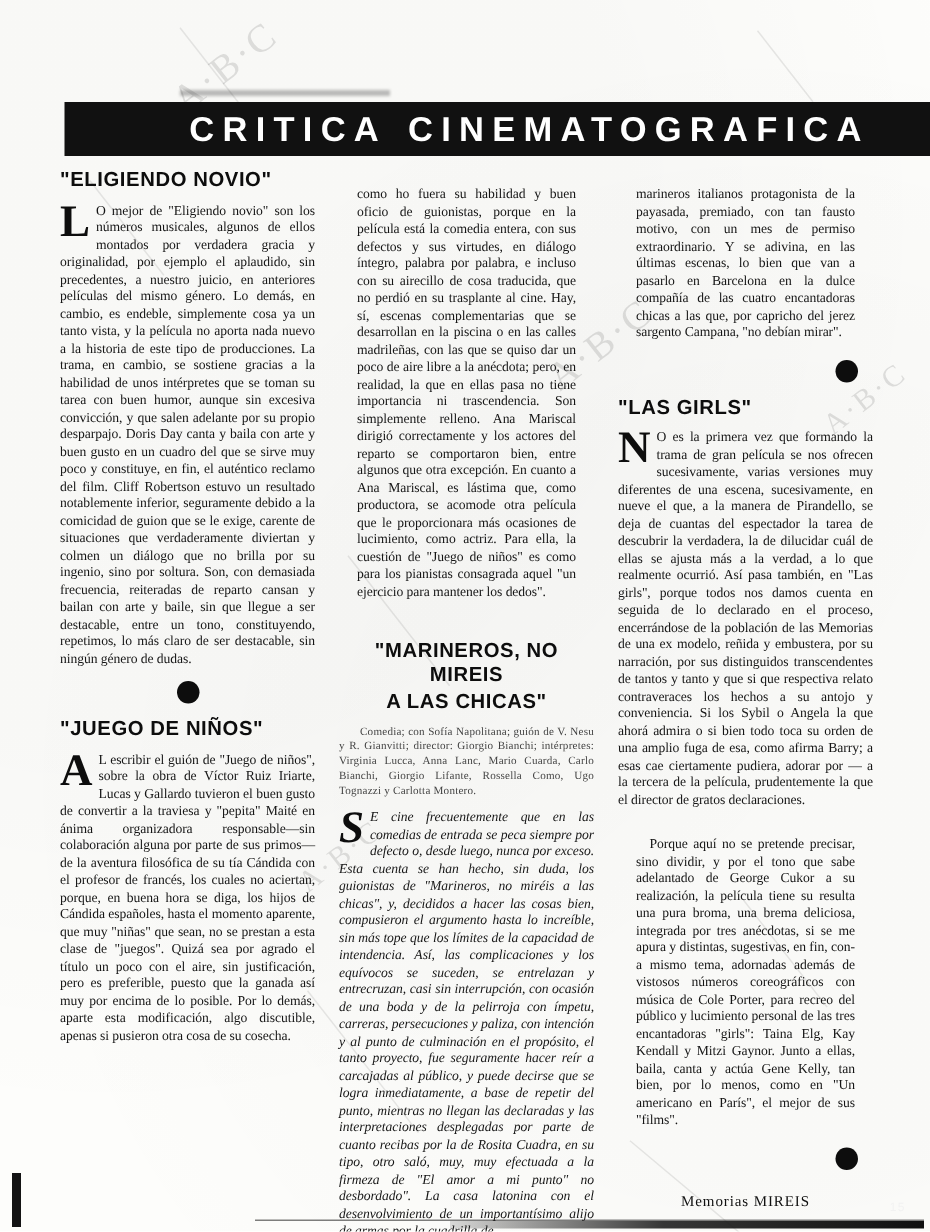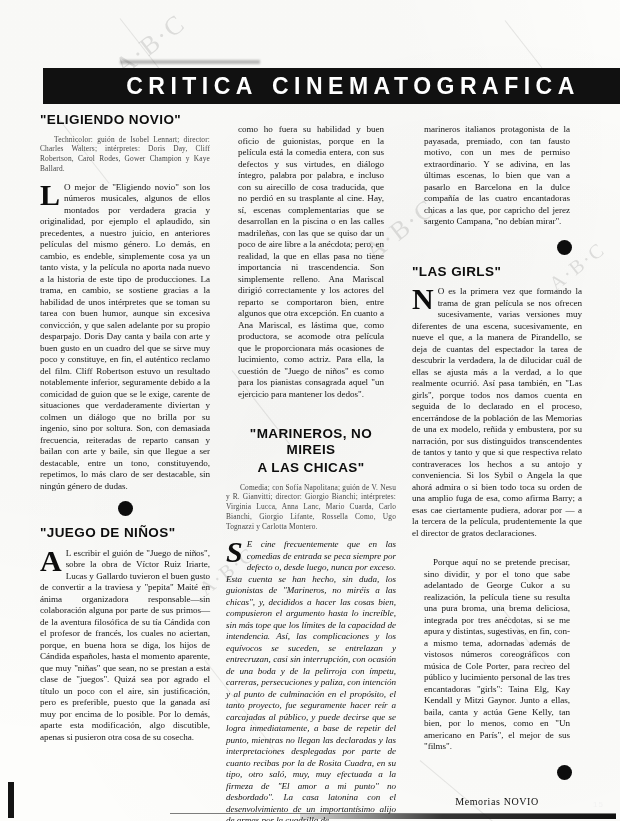--- a/index.html
+++ b/index.html
@@ -233,21 +233,20 @@
     <div class="masthead-title">
       <span>CRITICA</span><span class="gap"></span><span>CINEMATOGRAFICA</span>
     </div>
   </div>
 
   <div class="columns">
 
     <div class="col">
 
       <h2 class="art-title">"ELIGIENDO NOVIO"</h2>
-      <p class="credits">Technicolor: guión de Isobel Lennart; director: Charles Walters; intérpretes: Doris Day, Cliff Robertson, Carol Rodes, Gower Champion y Kaye Ballard.</p>
 
       <p class="dropcap-p"><span class="dropcap">L</span><span>O mejor de "Eligiendo novio" son los números musicales, algunos de ellos montados por verdadera gracia y originalidad, por ejemplo el aplaudido, sin precedentes, a nuestro juicio, en anteriores películas del mismo género. Lo demás, en cambio, es endeble, simplemente cosa ya un tanto vista, y la película no aporta nada nuevo a la historia de este tipo de producciones. La trama, en cambio, se sostiene gracias a la habilidad de unos intérpretes que se toman su tarea con buen humor, aunque sin excesiva convicción, y que salen adelante por su propio desparpajo. Doris Day canta y baila con arte y buen gusto en un cuadro del que se sirve muy poco y constituye, en fin, el auténtico reclamo del film. Cliff Robertson estuvo un resultado notablemente inferior, seguramente debido a la comicidad de guion que se le exige, carente de situaciones que verdaderamente diviertan y colmen un diálogo que no brilla por su ingenio, sino por soltura. Son, con demasiada frecuencia, reiteradas de reparto cansan y bailan con arte y baile, sin que llegue a ser destacable, entre un tono, constituyendo, repetimos, lo más claro de ser destacable, sin ningún género de dudas.</span></p>
 
       <div class="ornament"></div>
 
       <h2 class="art-title">"JUEGO DE NIÑOS"</h2>
 
       <p class="dropcap-p"><span class="dropcap">A</span><span>L escribir el guión de "Juego de niños", sobre la obra de Víctor Ruiz Iriarte, Lucas y Gallardo tuvieron el buen gusto de convertir a la traviesa y "pepita" Maité en ánima organizadora responsable—sin colaboración alguna por parte de sus primos—de la aventura filosófica de su tía Cándida con el profesor de francés, los cuales no aciertan, porque, en buena hora se diga, los hijos de Cándida españoles, hasta el momento aparente, que muy "niñas" que sean, no se prestan a esta clase de "juegos". Quizá sea por agrado el título un poco con el aire, sin justificación, pero es preferible, puesto que la ganada así muy por encima de lo posible. Por lo demás, aparte esta modificación, algo discutible, apenas si pusieron otra cosa de su cosecha.</span></p>
 
     </div>
@@ -277,21 +276,21 @@
       <p class="dropcap-p"><span class="dropcap">N</span><span>O es la primera vez que formando la trama de gran película se nos ofrecen sucesivamente, varias versiones muy diferentes de una escena, sucesivamente, en nueve el que, a la manera de Pirandello, se deja de cuantas del espectador la tarea de descubrir la verdadera, la de dilucidar cuál de ellas se ajusta más a la verdad, a lo que realmente ocurrió. Así pasa también, en "Las girls", porque todos nos damos cuenta en seguida de lo declarado en el proceso, encerrándose de la población de las Memorias de una ex modelo, reñida y embustera, por su narración, por sus distinguidos transcendentes de tantos y tanto y que si que respectiva relato contraveraces los hechos a su antojo y conveniencia. Si los Sybil o Angela la que ahorá admira o si bien todo toca su orden de una amplio fuga de esa, como afirma Barry; a esas cae ciertamente pudiera, adorar por — a la tercera de la película, prudentemente la que el director de gratos declaraciones.</span></p>
 
       <div class="spacer-6"></div>
 
       <p class="body-p">Porque aquí no se pretende precisar, sino dividir, y por el tono que sabe adelantado de George Cukor a su realización, la película tiene su resulta una pura broma, una brema deliciosa, integrada por tres anécdotas, si se me apura y distintas, sugestivas, en fin, con- a mismo tema, adornadas además de vistosos números coreográficos con música de Cole Porter, para recreo del público y lucimiento personal de las tres encantadoras "girls": Taina Elg, Kay Kendall y Mitzi Gaynor. Junto a ellas, baila, canta y actúa Gene Kelly, tan bien, por lo menos, como en "Un americano en París", el mejor de sus "films".</p>
 
       <div class="ornament right"></div>
 
       <div class="byline">
         <span>Memorias</span>
-        <span class="surname">NOVIO</span>
+        <span class="surname">MIREIS</span>
       </div>
 
     </div>
 
   </div>
 
   <div class="edge-left"></div>
   <div class="edge-bottom-thin"></div>
   <div class="edge-bottom"></div>
   <div class="page-folio">15</div>

